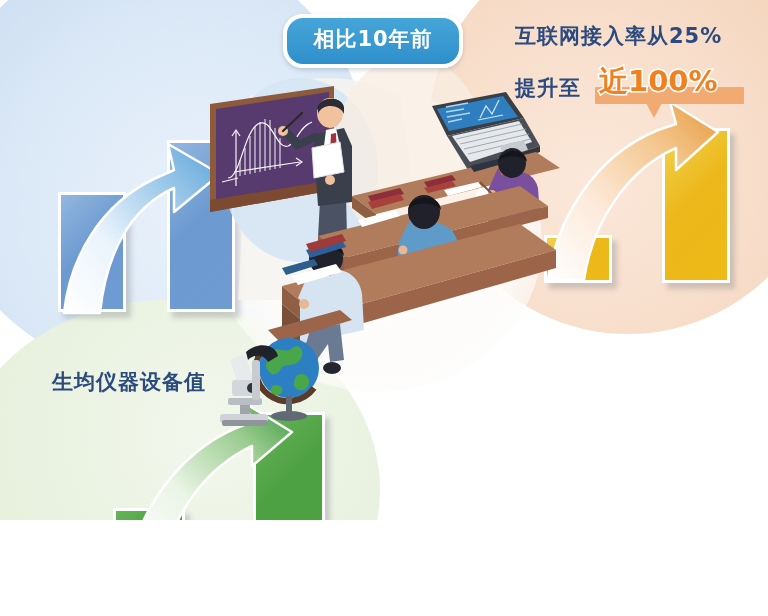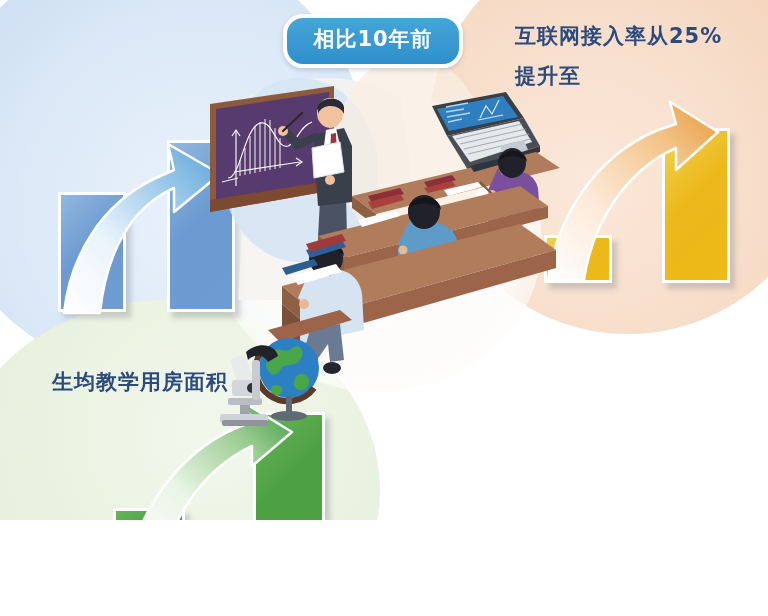--- a/index.html
+++ b/index.html
@@ -366,20 +366,25 @@
 
   <div id="title-badge">
     <div>相比10年前</div>
   </div>
 
 
   <div class="callout" style="left:515px; top:22px; z-index:30;">
     <div class="line1">互联网接入率从25%</div>
     <div class="line2">
       <span class="lead">提升至</span>
+      <span class="hl-wrap">
+        <span class="hl-bar orange"></span>
+        <span class="hl-tail orange"></span>
+        <span class="big">近100%</span>
+      </span>
     </div>
   </div>
 
   <div class="callout" style="left:52px; top:368px; z-index:30;">
-    <div class="line1">生均教学用房面积</div>
+    <div class="line1">生均仪器设备值</div>
   </div>
 
 </div>
 
 </body></html>

